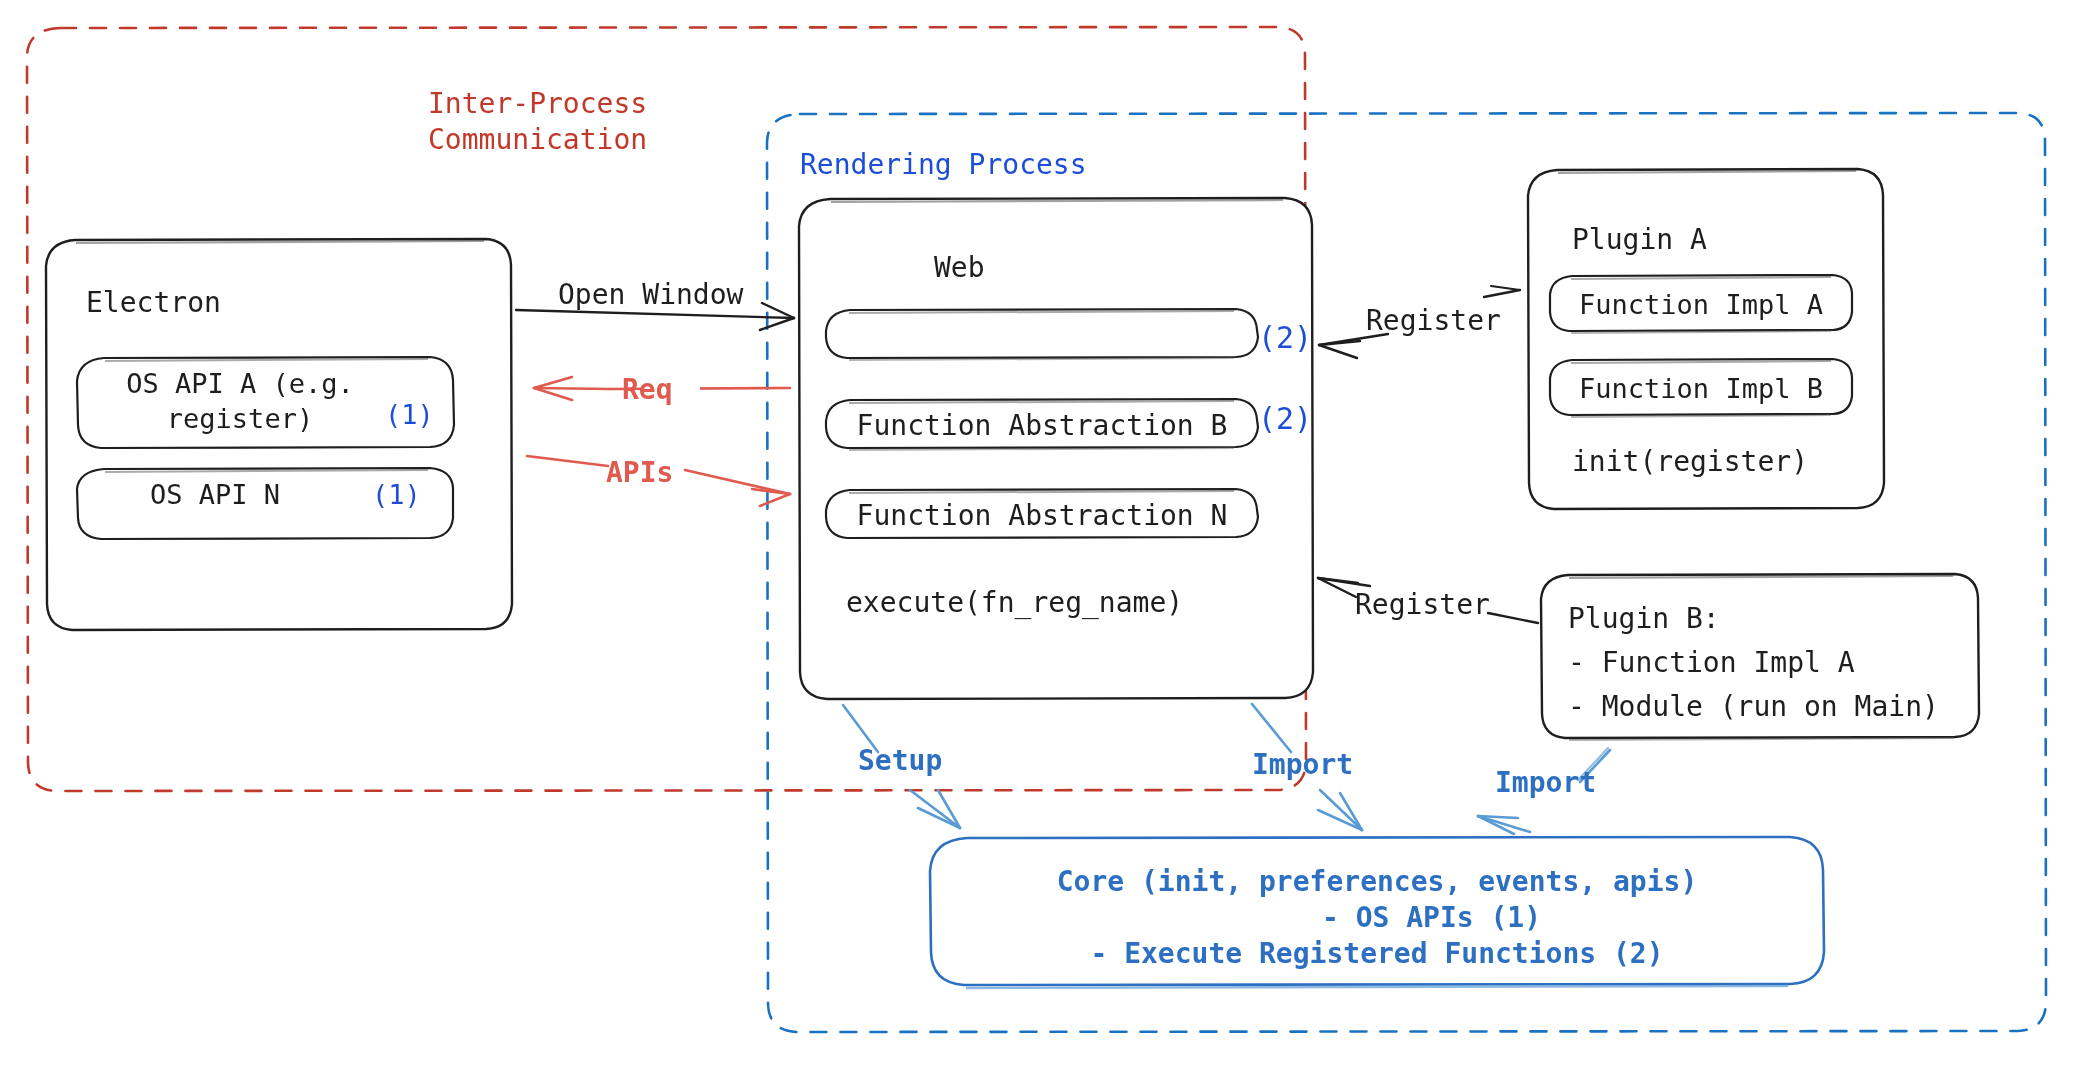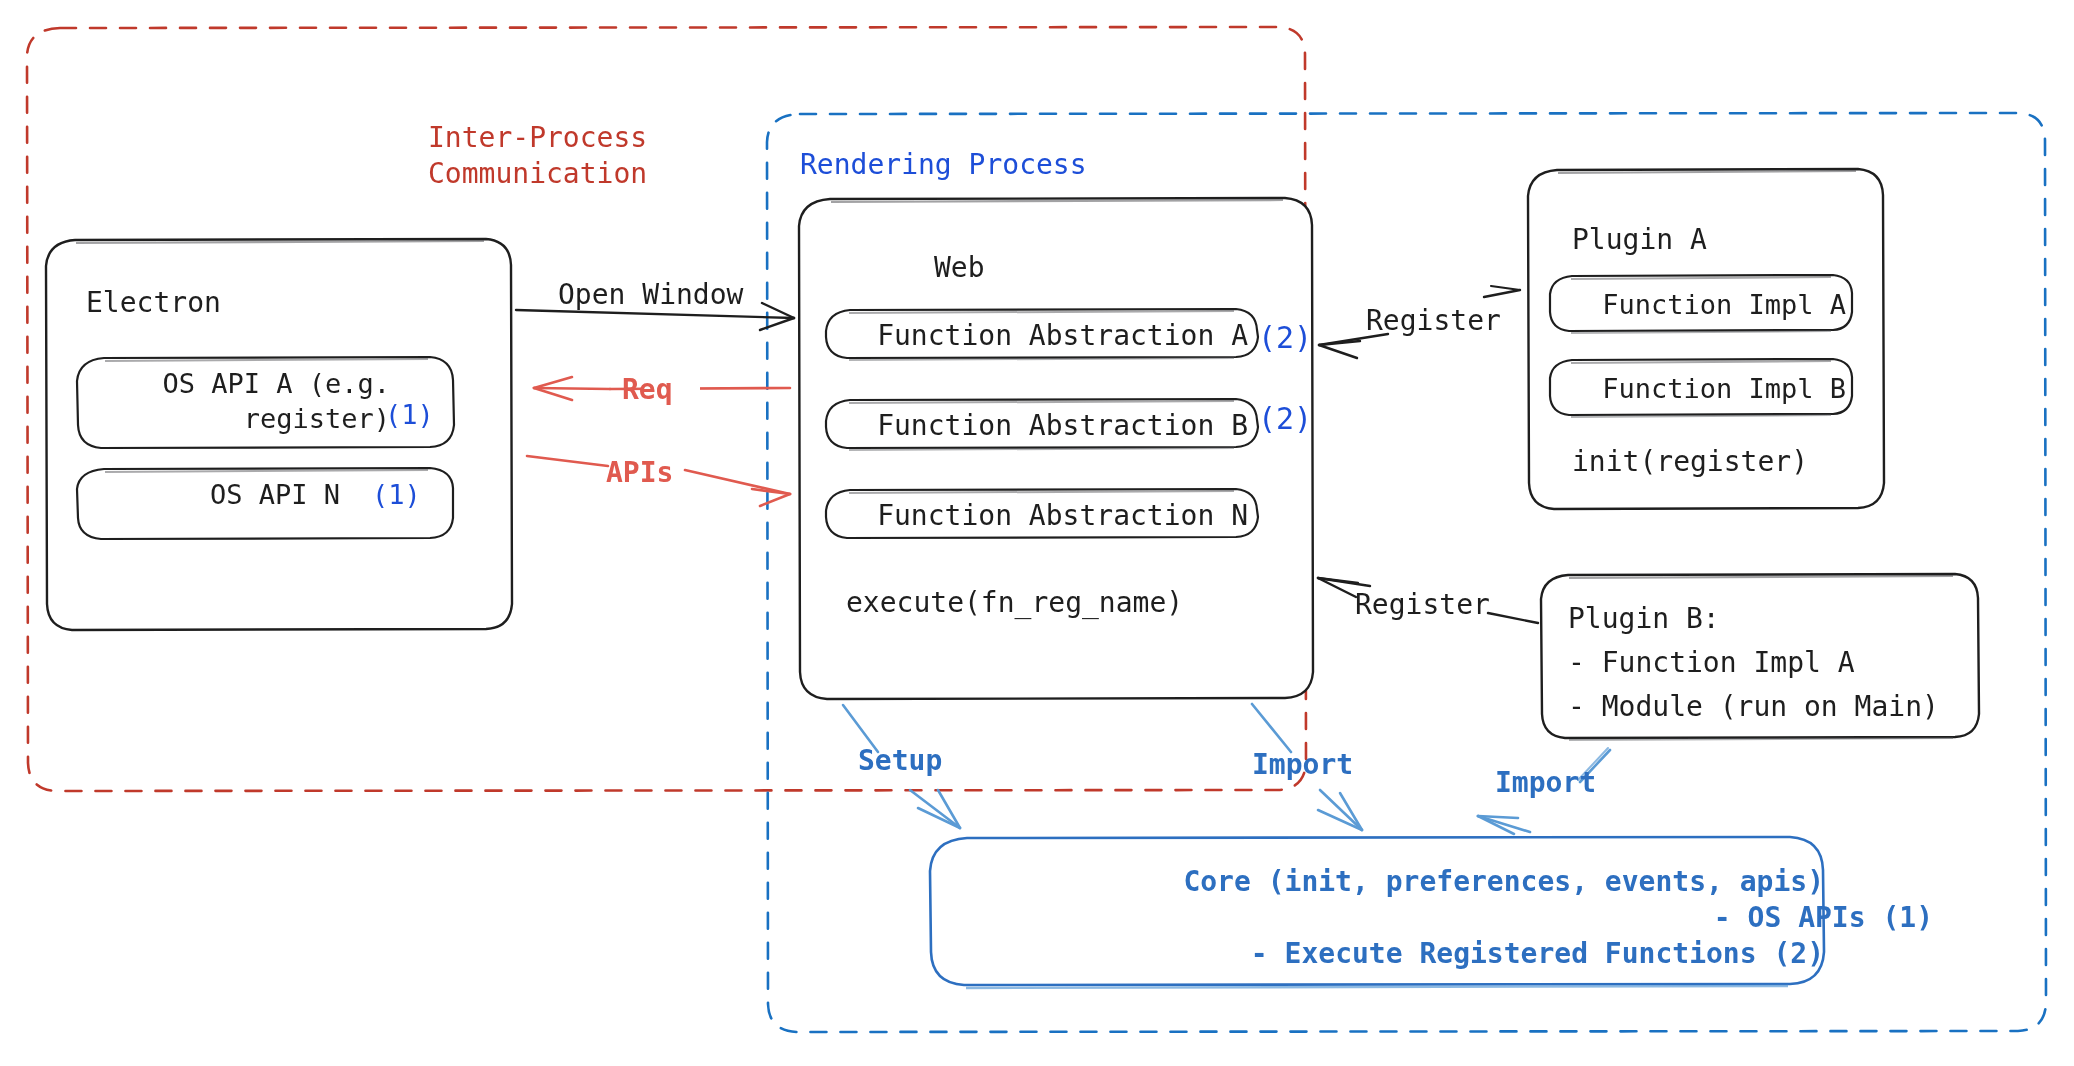--- a/index.html
+++ b/index.html
@@ -4,27 +4,27 @@
 <style>
   html,body{margin:0;padding:0;background:#ffffff;}
   body{width:2074px;height:1066px;overflow:hidden;
        font-family:"DejaVu Sans Mono","Liberation Mono",monospace;}
   #stage{position:relative;width:2074px;height:1066px;background:#fff;}
   svg.layer{position:absolute;left:0;top:0;width:2074px;height:1066px;overflow:visible;}
   .lbl{position:absolute;white-space:pre;line-height:1.28;
        font-family:"DejaVu Sans Mono","Liberation Mono",monospace;}
   .mono{font-family:"DejaVu Sans Mono","Liberation Mono",monospace;}
   .ink{color:#1e1e1e;}
-  .red{color:#c0392b;margin-top:34px;}
+  .red{color:#c0392b;}
   .blue{color:#1d4ed8;}
   .blueb{color:#2d6fc0;font-weight:bold;}
   .t28{font-size:28px;}
   .t27{font-size:27px;}
   .t30{font-size:30px;}
-  .ctr{text-align:right;}
+  .ctr{text-align:center;}
 </style>
 </head>
 <body>
 
 <div id="stage">
 
   <svg class="layer" viewBox="0 0 2074 1066">
 
     <path d="M 60 28 L 1278 27 Q 1305 28 1305 55 L 1306 762 Q 1305 789 1278 790 L 57 791 Q 29 790 28 763 L 27 56 Q 28 29 60 28 Z" fill="none" stroke="#c0392b" stroke-width="2.6" stroke-dasharray="16 14" stroke-linecap="round"></path>
 
@@ -154,21 +154,20 @@
   <div class="lbl blue t28 mono" style="left:800px;top:147px;">Rendering Process</div>
 
   <div class="lbl ink t28" style="left:86px;top:285px;">Electron</div>
   <div class="lbl ink t27 ctr" style="left:90px;top:367px;width:300px;">OS API A (e.g.
 register)</div>
   <div class="lbl blue t27" style="left:385px;top:398px;">(1)</div>
   <div class="lbl ink t27 ctr" style="left:90px;top:478px;width:250px;">OS API N</div>
   <div class="lbl blue t27" style="left:372px;top:478px;">(1)</div>
 
   <div class="lbl ink t28" style="left:934px;top:250px;">Web</div>
-  <div class="lbl ink t28 ctr" style="left:836px;top:318px;width:412px;">Function Abstraction A</div>
   <div class="lbl blue t30" style="left:1258px;top:319px;">(2)</div>
   <div class="lbl ink t28 ctr" style="left:836px;top:408px;width:412px;">Function Abstraction B</div>
   <div class="lbl blue t30" style="left:1258px;top:400px;">(2)</div>
   <div class="lbl ink t28" style="left:846px;top:585px;">execute(fn_reg_name)</div>
   <div class="lbl ink t28 ctr" style="left:836px;top:498px;width:412px;">Function Abstraction N</div>
 
   <div class="lbl ink t28" style="left:1572px;top:222px;">Plugin A</div>
   <div class="lbl ink t27 ctr" style="left:1556px;top:288px;width:290px;">Function Impl A</div>
   <div class="lbl ink t27 ctr" style="left:1556px;top:372px;width:290px;">Function Impl B</div>
   <div class="lbl ink t28" style="left:1572px;top:444px;">init(register)</div>

